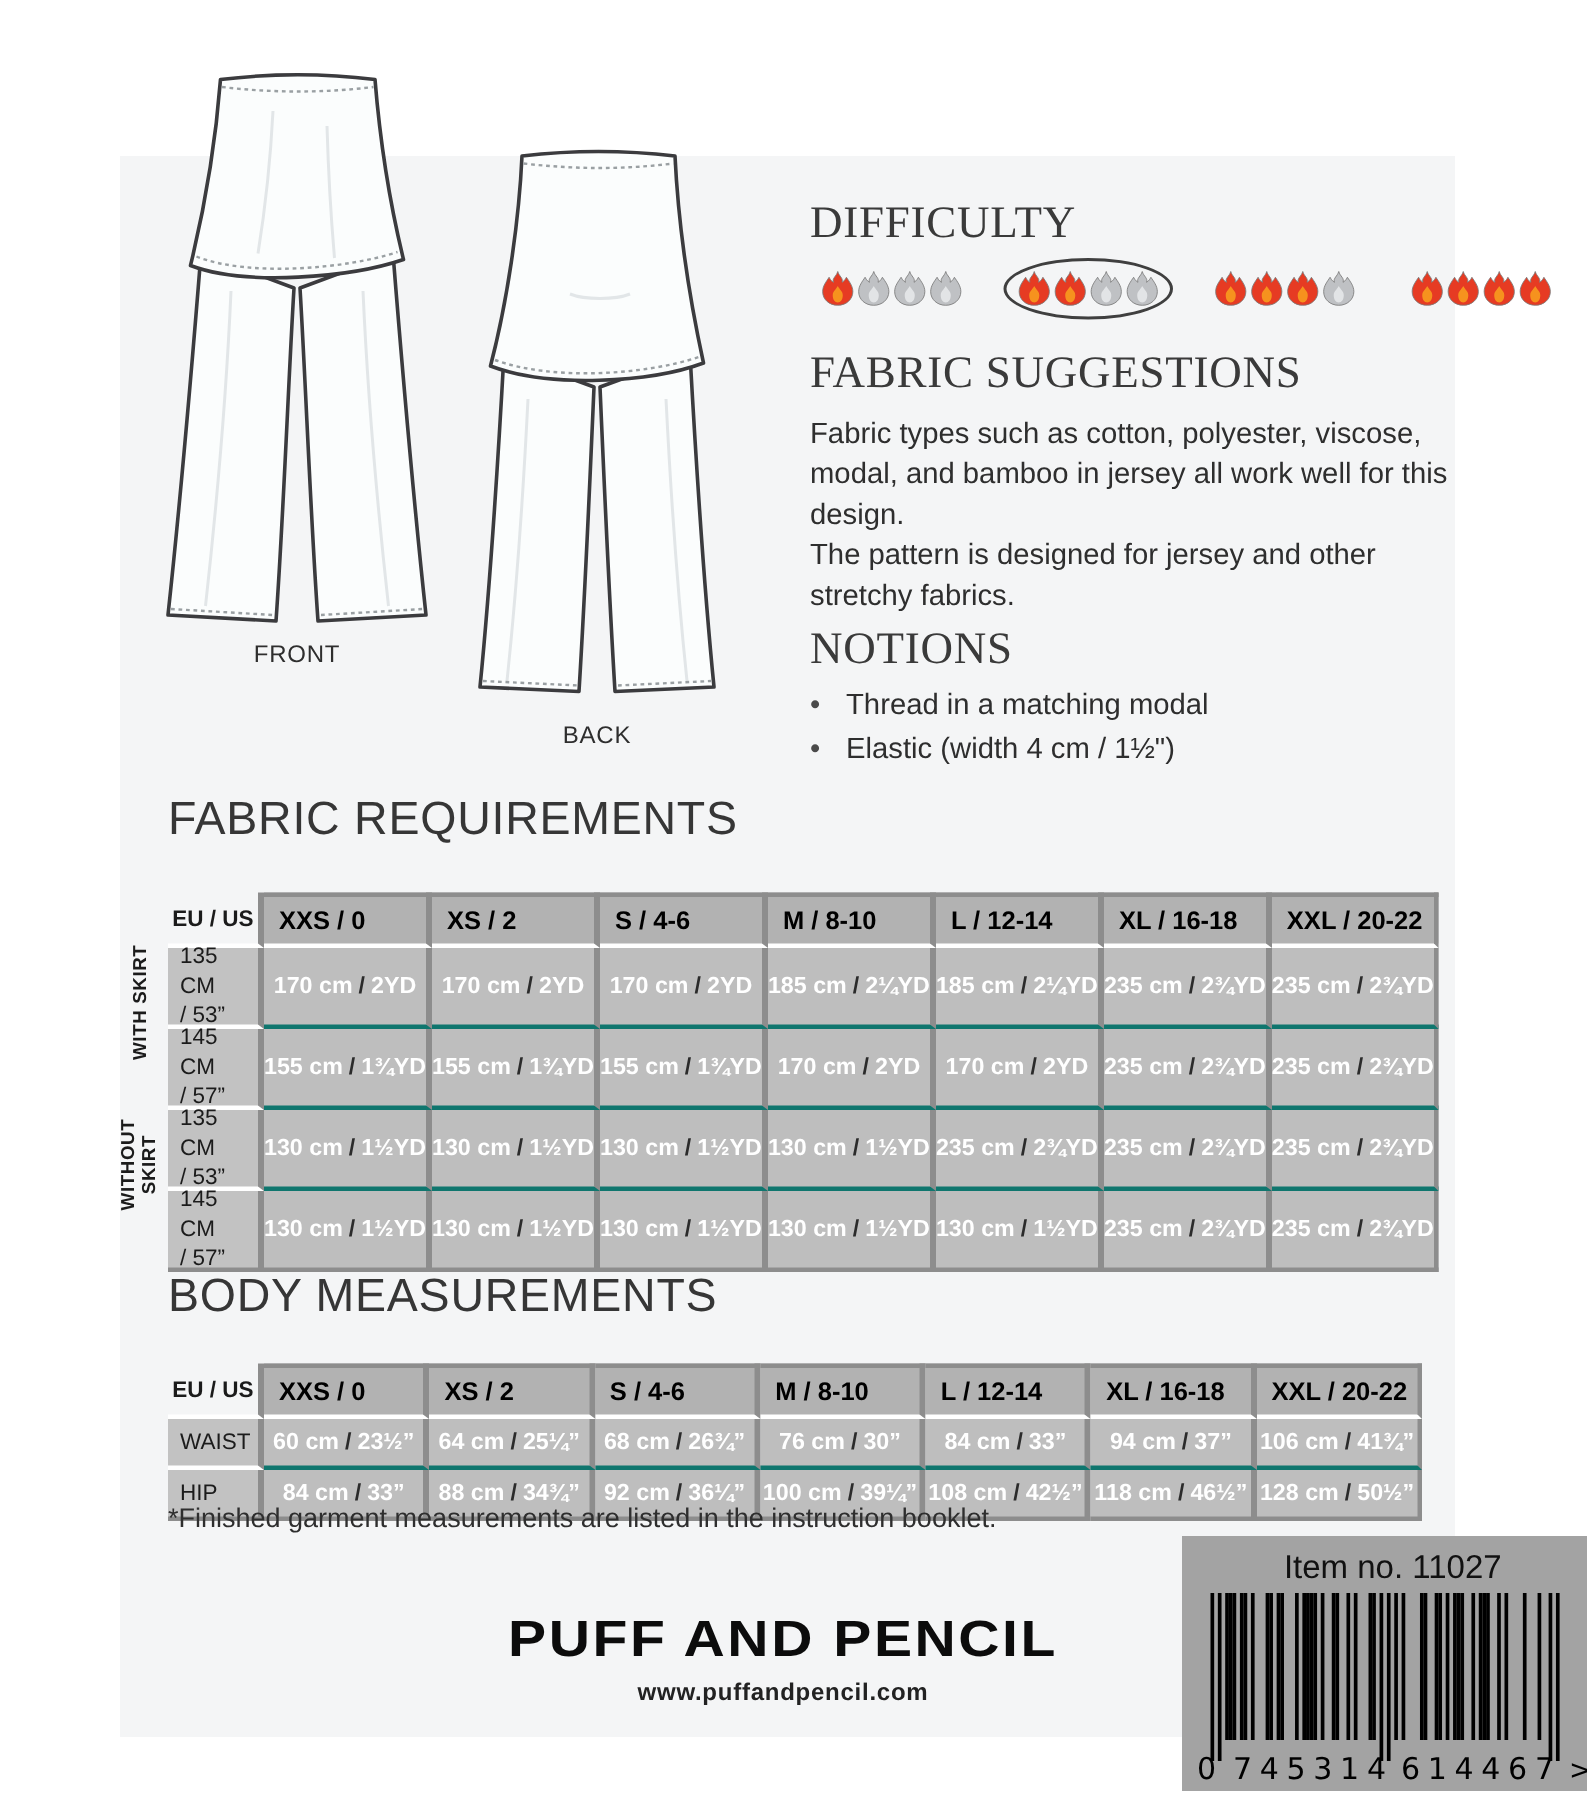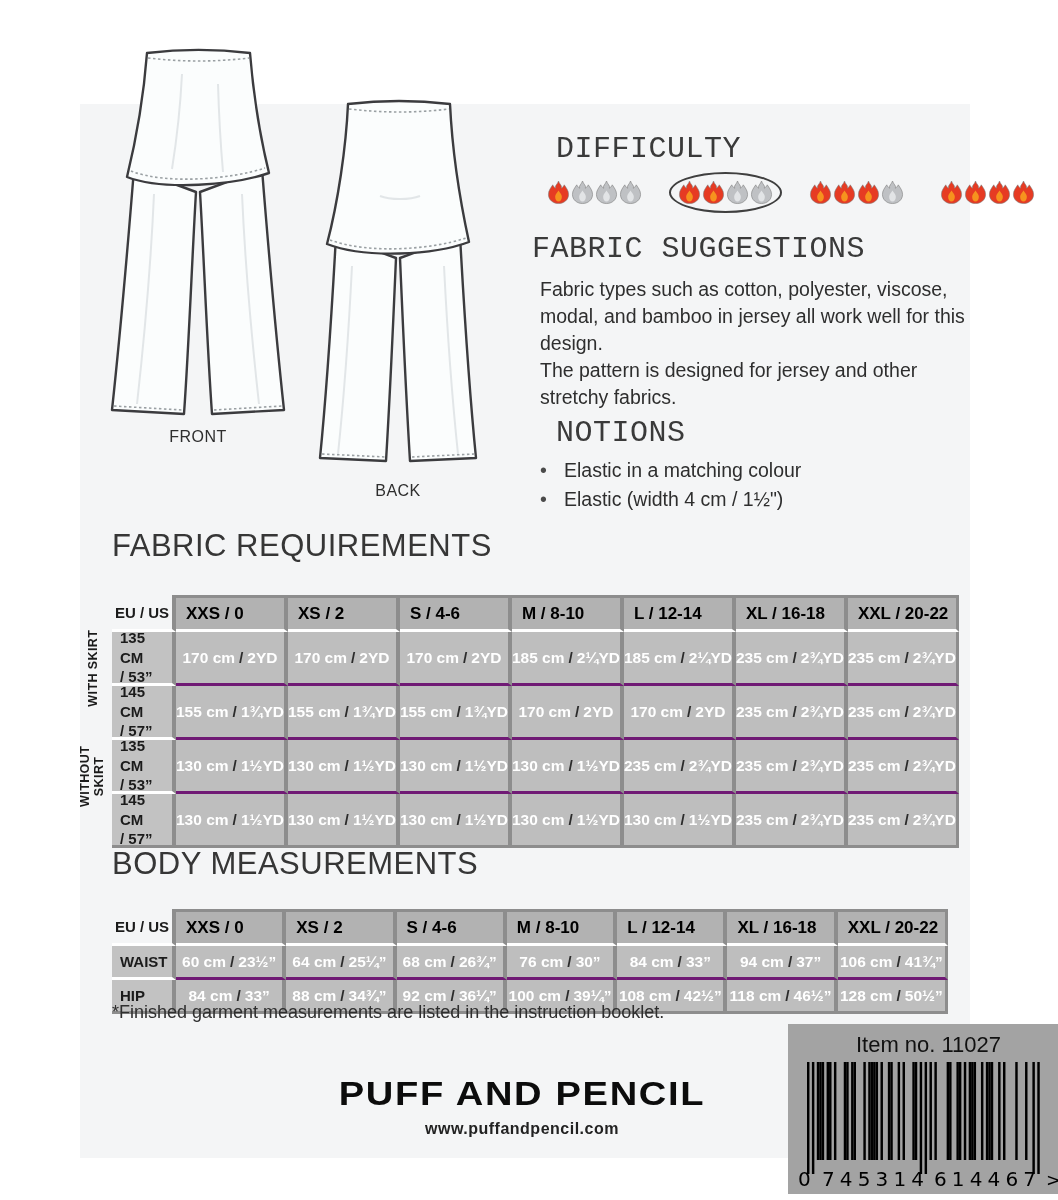--- a/index.html
+++ b/index.html
@@ -8,21 +8,21 @@
     font-family:"Liberation Sans","DejaVu Sans",sans-serif;
     color:#2d2d2d; position:relative; overflow:hidden;
   }
   .panel { position:absolute; left:80px; top:104px; width:890px; height:1054px; background:#f4f5f6; }
 
   
   .fig { position:absolute; }
   .fig-label { position:absolute; text-align:center; font-size:16px; letter-spacing:.5px; color:#2e2e2e; }
 
   
-  .h1 { font-family:Liberation Mono, monospace; font-weight:400; color:#3a3a3a; font-size:30px; letter-spacing:.5px; position:absolute; white-space:nowrap;margin-left:16px; }
+  .h1 { font-family:Liberation Serif, serif; font-weight:400; color:#3a3a3a; font-size:30px; letter-spacing:.5px; position:absolute; white-space:nowrap; }
   .bodytext { position:absolute; font-size:19.5px; line-height:27px; color:#2e2e2e; width:430px; }
   .bullets { position:absolute; font-size:19.5px; line-height:29px; color:#2e2e2e; }
   .bullets .row { display:flex; }
   .bullets .dot { width:24px; color:#4a4a4a; }
 
   
   .flames { position:absolute; display:flex; align-items:center; gap:18px; }
   .flame-group { display:flex; align-items:center; gap:1px; padding:6px 7px; border:2px solid transparent; border-radius:50%; }
   .flame-group.selected { border-color:#3f3f3f; }
   .flame { width:23px; height:25px; display:block; }
@@ -31,24 +31,24 @@
   .h2 { font-family:"Liberation Sans",sans-serif; font-weight:400; color:#363636; font-size:31px; letter-spacing:.5px; position:absolute; white-space:nowrap;text-align:right; }
 
   
   .grid { position:absolute; display:grid; width:836px;margin-top:18px; }
   .cell { display:flex; align-items:center; box-sizing:border-box; }
   .cell.head { background:#b2b2b2; color:#000000; font-weight:bold; font-size:17px; padding-left:10px;
                border-right:4px solid #8d8d8d; border-top:3px solid #8d8d8d; border-bottom:3px solid #fff; }
   .cell.head.last { border-right:3px solid #8d8d8d; }
   .cell.corner { background:transparent; color:#1b1b1b; font-weight:bold; font-size:15px; justify-content:center;
                  border-right:4px solid #8d8d8d; border-bottom:3px solid #fff; }
-  .cell.rlabel { background:#c2c2c2; color:#1b1b1b; font-weight:bold; font-size:15px; padding-left:8px; line-height:1.3;
+  .cell.rlabel { background:#c2c2c2; color:#1b1b1b; font-weight:normal; font-size:15px; padding-left:8px; line-height:1.3;
                  border-right:4px solid #8d8d8d; border-bottom:3px solid #fff; }
   .cell.data { background:#bebebe; color:#ffffff; font-weight:bold; font-size:15.5px; justify-content:center; text-align:center;
-               border-right:4px solid #8d8d8d; border-bottom:3px solid #701a75; white-space:nowrap; }
+               border-right:4px solid #8d8d8d; border-bottom:3px solid #0f766e; white-space:nowrap; }
   .cell.data.last { border-right:3px solid #8d8d8d; }
   .cell.bottom { border-bottom:3px solid #8d8d8d; }
   .cell .sl { color:#2b2b2b; padding:0 4px; }
   .vlabel { position:absolute; display:flex; align-items:center; justify-content:center; }
   .vlabel .txt { transform:rotate(-90deg); font-size:12.5px; font-weight:bold; color:#1b1b1b; letter-spacing:.4px;
                  white-space:nowrap; text-align:center; line-height:1.15; }
   .vlabel .txt.twoline { white-space:normal; width:84px; }
 
   .footnote { position:absolute; font-size:18px; color:#2e2e2e; }
 
@@ -178,31 +178,31 @@
     <path fill="#e63b23" stroke="#7b7b7b" stroke-width="0.6" d="M12 1 C13 4.5 16 5.5 15 8.5 C17 7.5 18 5 18 5 C20 8 22.5 11 22.5 15 C22.5 20.5 17.8 24.5 12 24.5 C6.2 24.5 1.5 20.5 1.5 15 C1.5 11 4 8 6 5 C6 5 7 7.5 9 8.5 C8 5.5 11 4.5 12 1 Z"></path>
     <path fill="#f6921e" d="M12 11 C13.2 13.5 15.5 14.5 15.5 17.5 C15.5 20.5 14 22.5 12 22.5 C10 22.5 8.5 20.5 8.5 17.5 C8.5 14.5 10.8 13.5 12 11 Z"></path>
   </svg>
       <svg class="flame" viewBox="0 0 24 26">
     <path fill="#e63b23" stroke="#7b7b7b" stroke-width="0.6" d="M12 1 C13 4.5 16 5.5 15 8.5 C17 7.5 18 5 18 5 C20 8 22.5 11 22.5 15 C22.5 20.5 17.8 24.5 12 24.5 C6.2 24.5 1.5 20.5 1.5 15 C1.5 11 4 8 6 5 C6 5 7 7.5 9 8.5 C8 5.5 11 4.5 12 1 Z"></path>
     <path fill="#f6921e" d="M12 11 C13.2 13.5 15.5 14.5 15.5 17.5 C15.5 20.5 14 22.5 12 22.5 C10 22.5 8.5 20.5 8.5 17.5 C8.5 14.5 10.8 13.5 12 11 Z"></path>
   </svg>
     </span>
   </div>
 
-<div class="h1" style="left:516px; top:232px;">FABRIC SUGGESTIONS</div>
+<div class="h1" style="left:540px; top:232px;">FABRIC SUGGESTIONS</div>
 <div class="bodytext" style="left:540px; top:276px;" id="fabric-paragraphs">
     <div>Fabric types such as cotton, polyester, viscose, modal, and bamboo in jersey all work well for this design.</div>
     <div>The pattern is designed for jersey and other stretchy fabrics.</div>
   </div>
 
 <div class="h1" style="left:540px; top:416px;">NOTIONS</div>
 <div class="bullets" style="left:540px; top:456px;" id="notions-list">
     <div class="row">
       <span class="dot">•</span>
-      <span>Elastic in a matching colour</span>
+      <span>Thread in a matching modal</span>
     </div>
     <div class="row">
       <span class="dot">•</span>
       <span>Elastic (width 4 cm / 1½")</span>
     </div>
   </div>
 
 <div class="h2" style="left:112px; top:528px;">FABRIC REQUIREMENTS</div>
 <div class="grid" id="fr-table" style="left:112px; top:577px; grid-template-columns:64px repeat(7,1fr); grid-template-rows:37px 54px 54px 54px 54px;">
     <div class="cell corner">EU / US</div>

